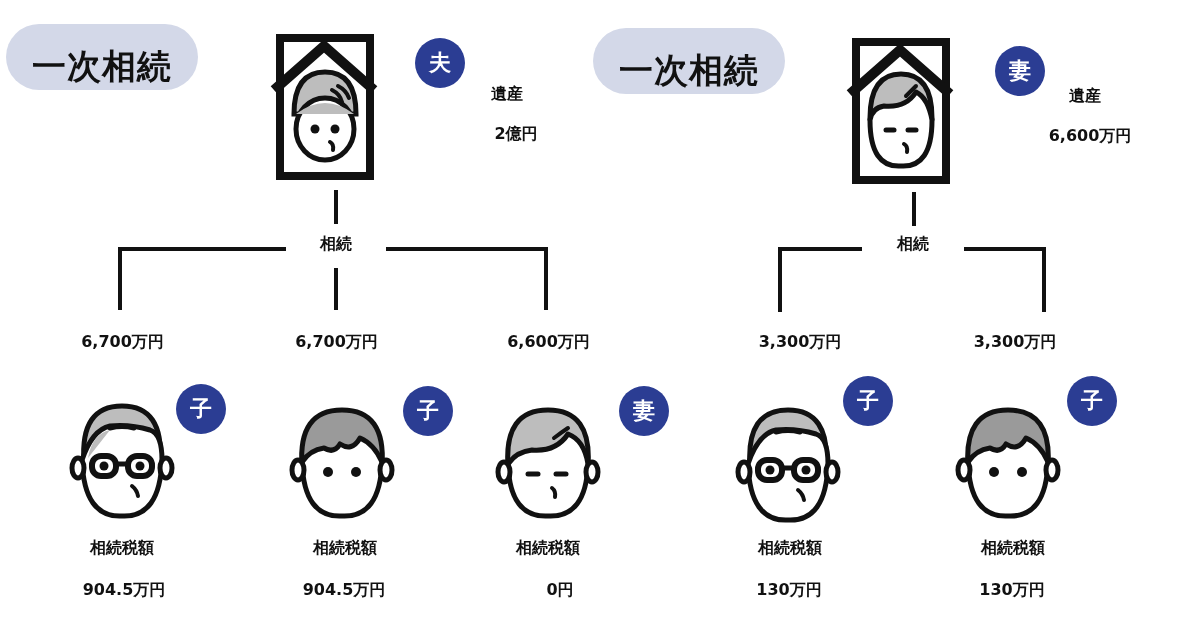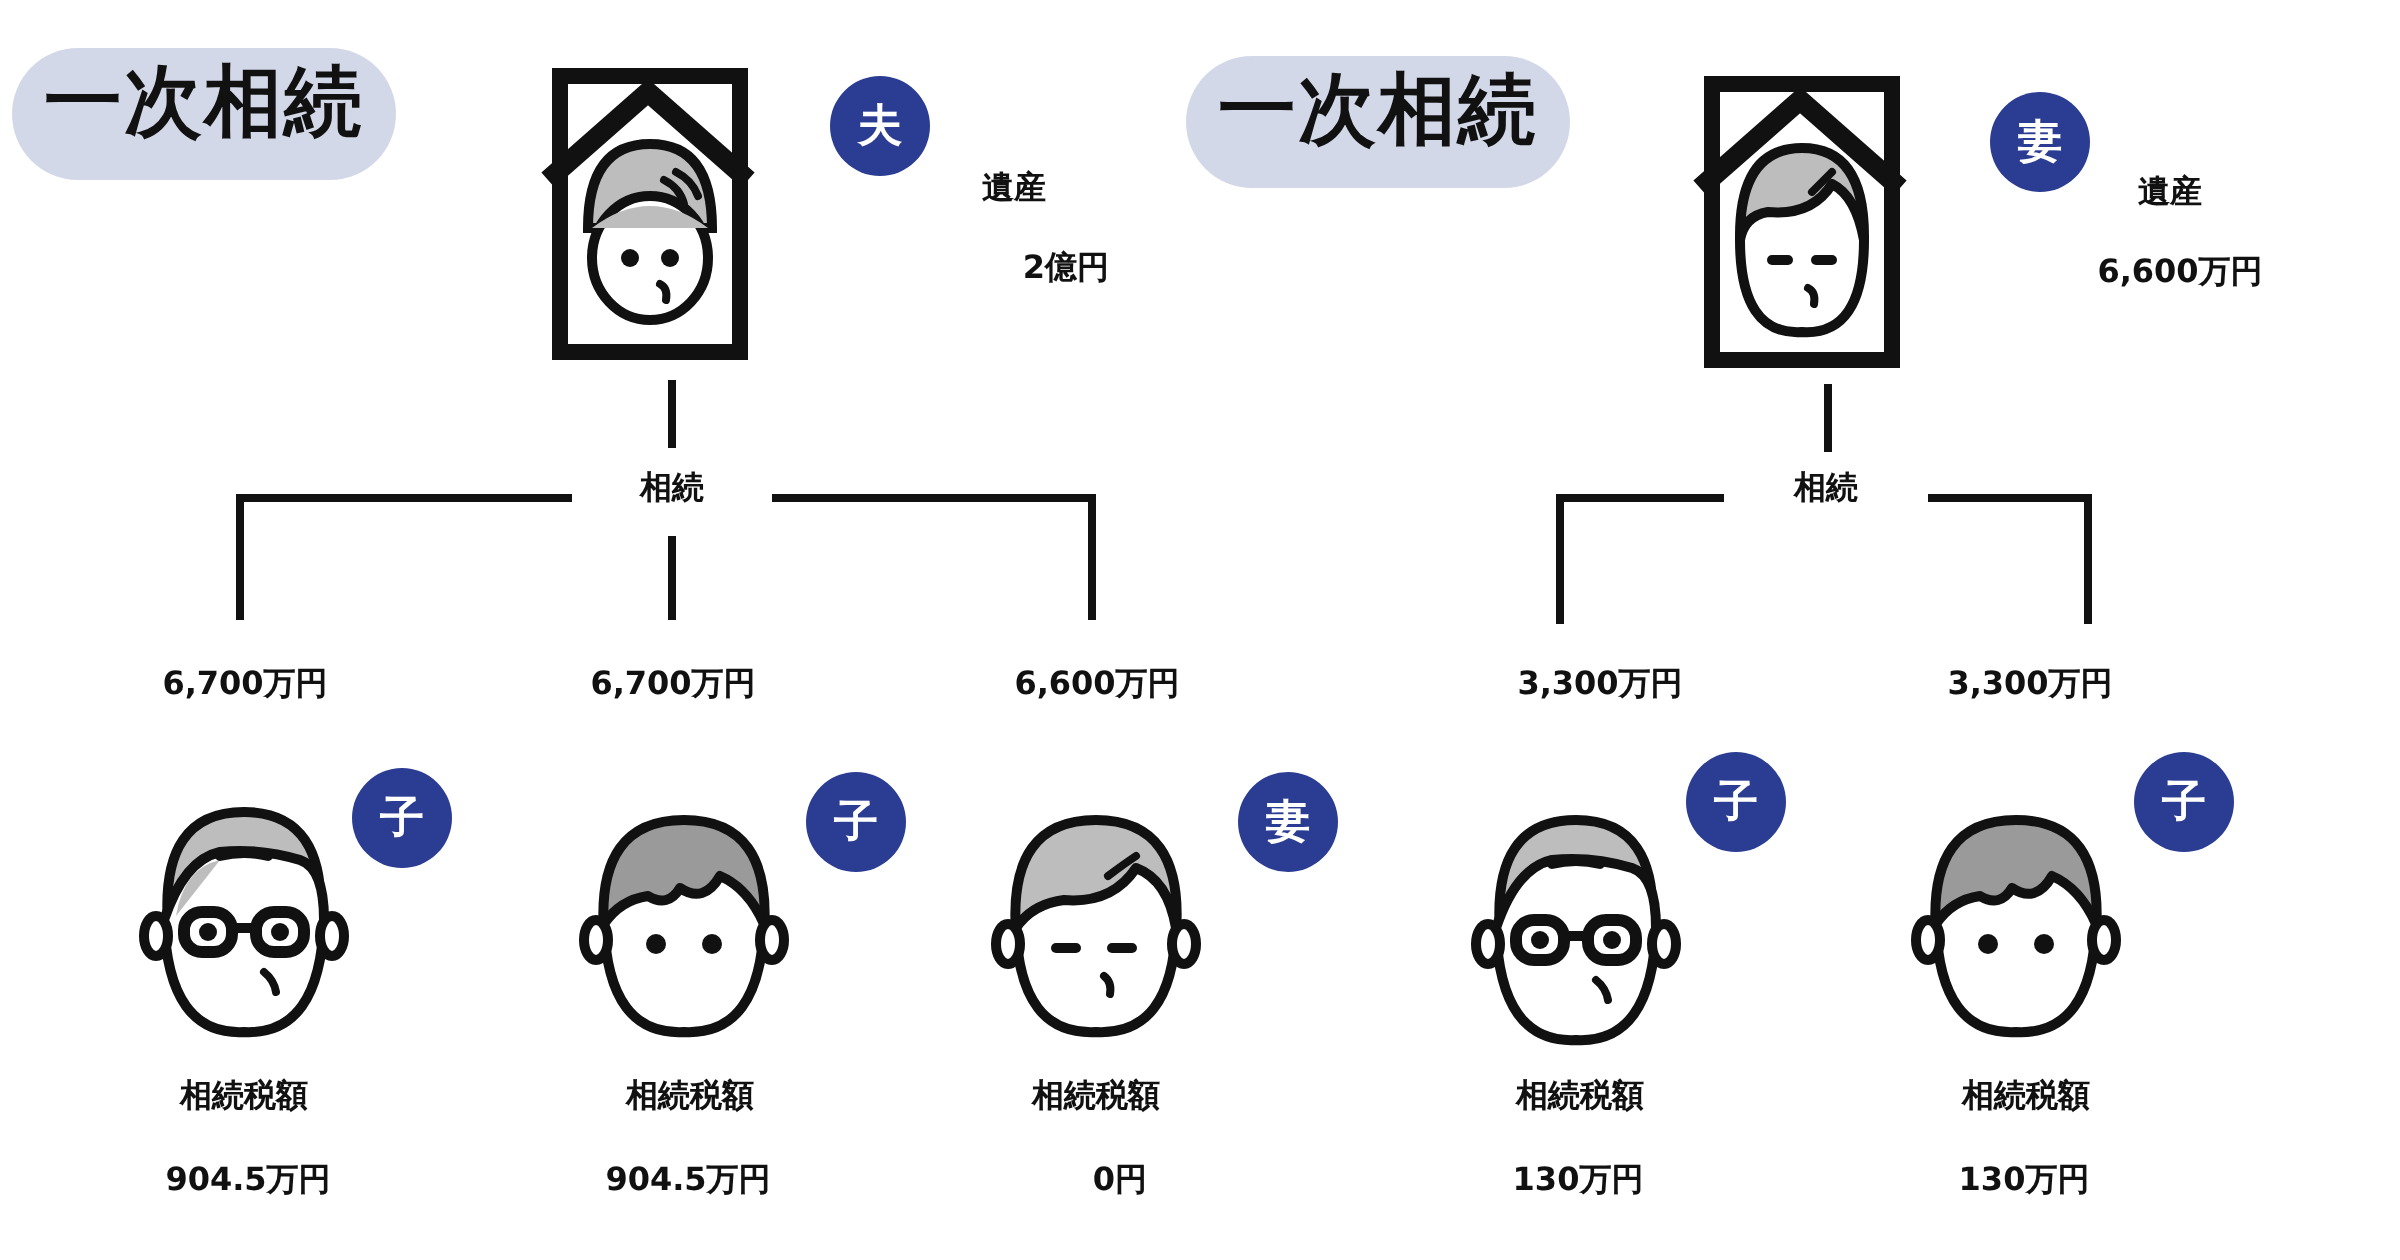--- a/index.html
+++ b/index.html
@@ -1,19 +1,19 @@
 <!DOCTYPE html>
 <html><head>
 <meta charset="utf-8">
 <style>
   html, body { margin:0; padding:0; background:#ffffff; }
   body { width:1200px; height:630px; position:relative; overflow:hidden;
          font-family:"DejaVu Sans", "Liberation Sans", sans-serif; color:#111; font-weight:bold; }
-  .pill { position:absolute; background:#d3d8e8; border-radius:34px; display:flex; align-items:flex-start; justify-content:center;
-          font-size:39px; font-weight:bold; color:#111; letter-spacing:1px; }
+  .pill { position:absolute; background:#d3d8e8; border-radius:34px; display:flex; align-items:flex-end; justify-content:center;
+          font-size:34px; font-weight:bold; color:#111; letter-spacing:1px; }
   .badge { position:absolute; width:50px; height:50px; border-radius:50%; background:#2b3d93; color:#fff;
            display:flex; align-items:center; justify-content:center; font-size:22px; font-weight:bold; }
   .txt { position:absolute; font-size:16px; font-weight:bold; text-align:center; white-space:nowrap; }
   .line { position:absolute; background:#111; }
   svg { position:absolute; overflow:visible; }
 </style>
 </head>
 <body>
 
 <div class="pill" style="left:6px;top:24px;width:192px;height:66px;">
@@ -30,21 +30,21 @@
   <path d="M60 56 q8 4 10 12" fill="none" stroke="#111" stroke-width="4" stroke-linecap="round"></path>
   <path d="M66 52 q8 4 11 12" fill="none" stroke="#111" stroke-width="4" stroke-linecap="round"></path>
   <circle cx="43" cy="95" r="4.5" fill="#111"></circle>
   <circle cx="63" cy="95" r="4.5" fill="#111"></circle>
   <path d="M58 108 q4 2 3 8" fill="none" stroke="#111" stroke-width="4" stroke-linecap="round"></path>
 </svg>
 <div class="badge" style="left:415px;top:38px;">
   <span>夫</span>
 </div>
 <div class="txt" style="left:462px;top:84px;width:90px;">遺産</div>
-<div class="txt" style="left:478px;top:124px;width:110px;">2億円</div>
+<div class="txt" style="left:461px;top:124px;width:110px;">2億円</div>
 
 <div class="line" style="left:334px;top:190px;width:4px;height:34px;"></div>
 <div class="line" style="left:118px;top:247px;width:168px;height:4px;"></div>
 <div class="line" style="left:118px;top:247px;width:4px;height:63px;"></div>
 <div class="line" style="left:386px;top:247px;width:162px;height:4px;"></div>
 <div class="line" style="left:544px;top:247px;width:4px;height:63px;"></div>
 <div class="line" style="left:334px;top:268px;width:4px;height:42px;"></div>
 <div class="txt" style="left:296px;top:234px;width:80px;">相続</div>
 
 <div class="txt" style="left:40px;top:332px;width:165px;">6,700万円</div>

